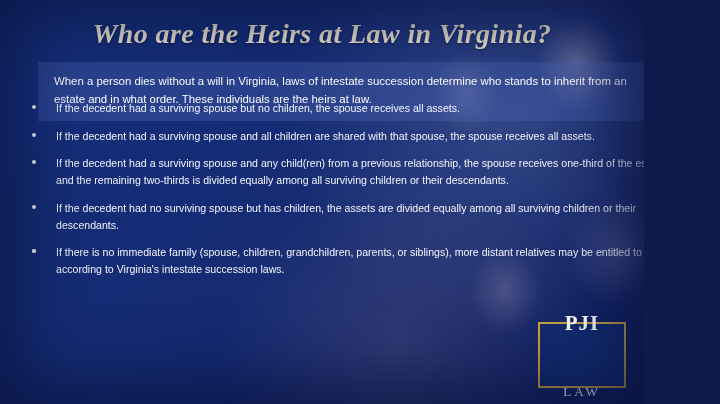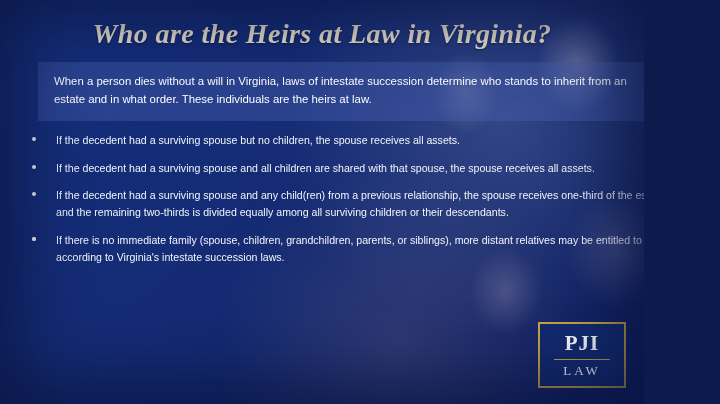--- a/index.html
+++ b/index.html
@@ -65,21 +65,21 @@
     padding: 10px 32px 12px 16px;
     box-sizing: border-box;
     background: rgba(72,96,175,0.42);
     font-size: 11.4px;
     line-height: 1.62;
     color: #ffffff;
   }
 
   .bullets {
     position: absolute;
-    top: 132px;
+    top: 100px;
     left: 14px;
     width: 676px;
     box-sizing: border-box;
     padding: 0;
     margin: 0;
     list-style: none;
   }
   .bullets li {
     position: relative;
     padding: 0 8px 0 42px;
@@ -104,20 +104,21 @@
     bottom: 16px;
     width: 84px;
     height: 62px;
     background: #122a6e;
     border: 2px solid #c9a53f;
     display: flex;
     flex-direction: column;
     align-items: center;
     justify-content: center;
     line-height: 1;
+    gap: 21px;
   }
   .logo .pji {
     font-family: "Liberation Serif", serif;
     font-weight: bold;
     font-size: 21px;
     letter-spacing: 1px;
     color: #ffffff;
   }
   .logo .rule {
     width: 56px;
@@ -151,20 +152,24 @@
     <li>
       <span class="dot"></span>
       <span>If the decedent had a surviving spouse and all children are shared with that spouse, the spouse receives all assets.</span>
     </li>
     <li>
       <span class="dot"></span>
       <span>If the decedent had a surviving spouse and any child(ren) from a previous relationship, the spouse receives one-third of the estate, and the remaining two-thirds is divided equally among all surviving children or their descendants.</span>
     </li>
     <li>
       <span class="dot"></span>
+      <span>If the decedent had no surviving spouse but has children, the assets are divided equally among all surviving children or their descendants.</span>
+    </li>
+    <li>
+      <span class="dot"></span>
     </li>
     <li>
       <span class="dot"></span>
       <span>If there is no immediate family (spouse, children, grandchildren, parents, or siblings), more distant relatives may be entitled to inherit according to Virginia's intestate succession laws.</span>
     </li>
   </ul>
 
   <div class="logo">
     <div class="pji">PJI</div>
     <div class="rule"></div>

